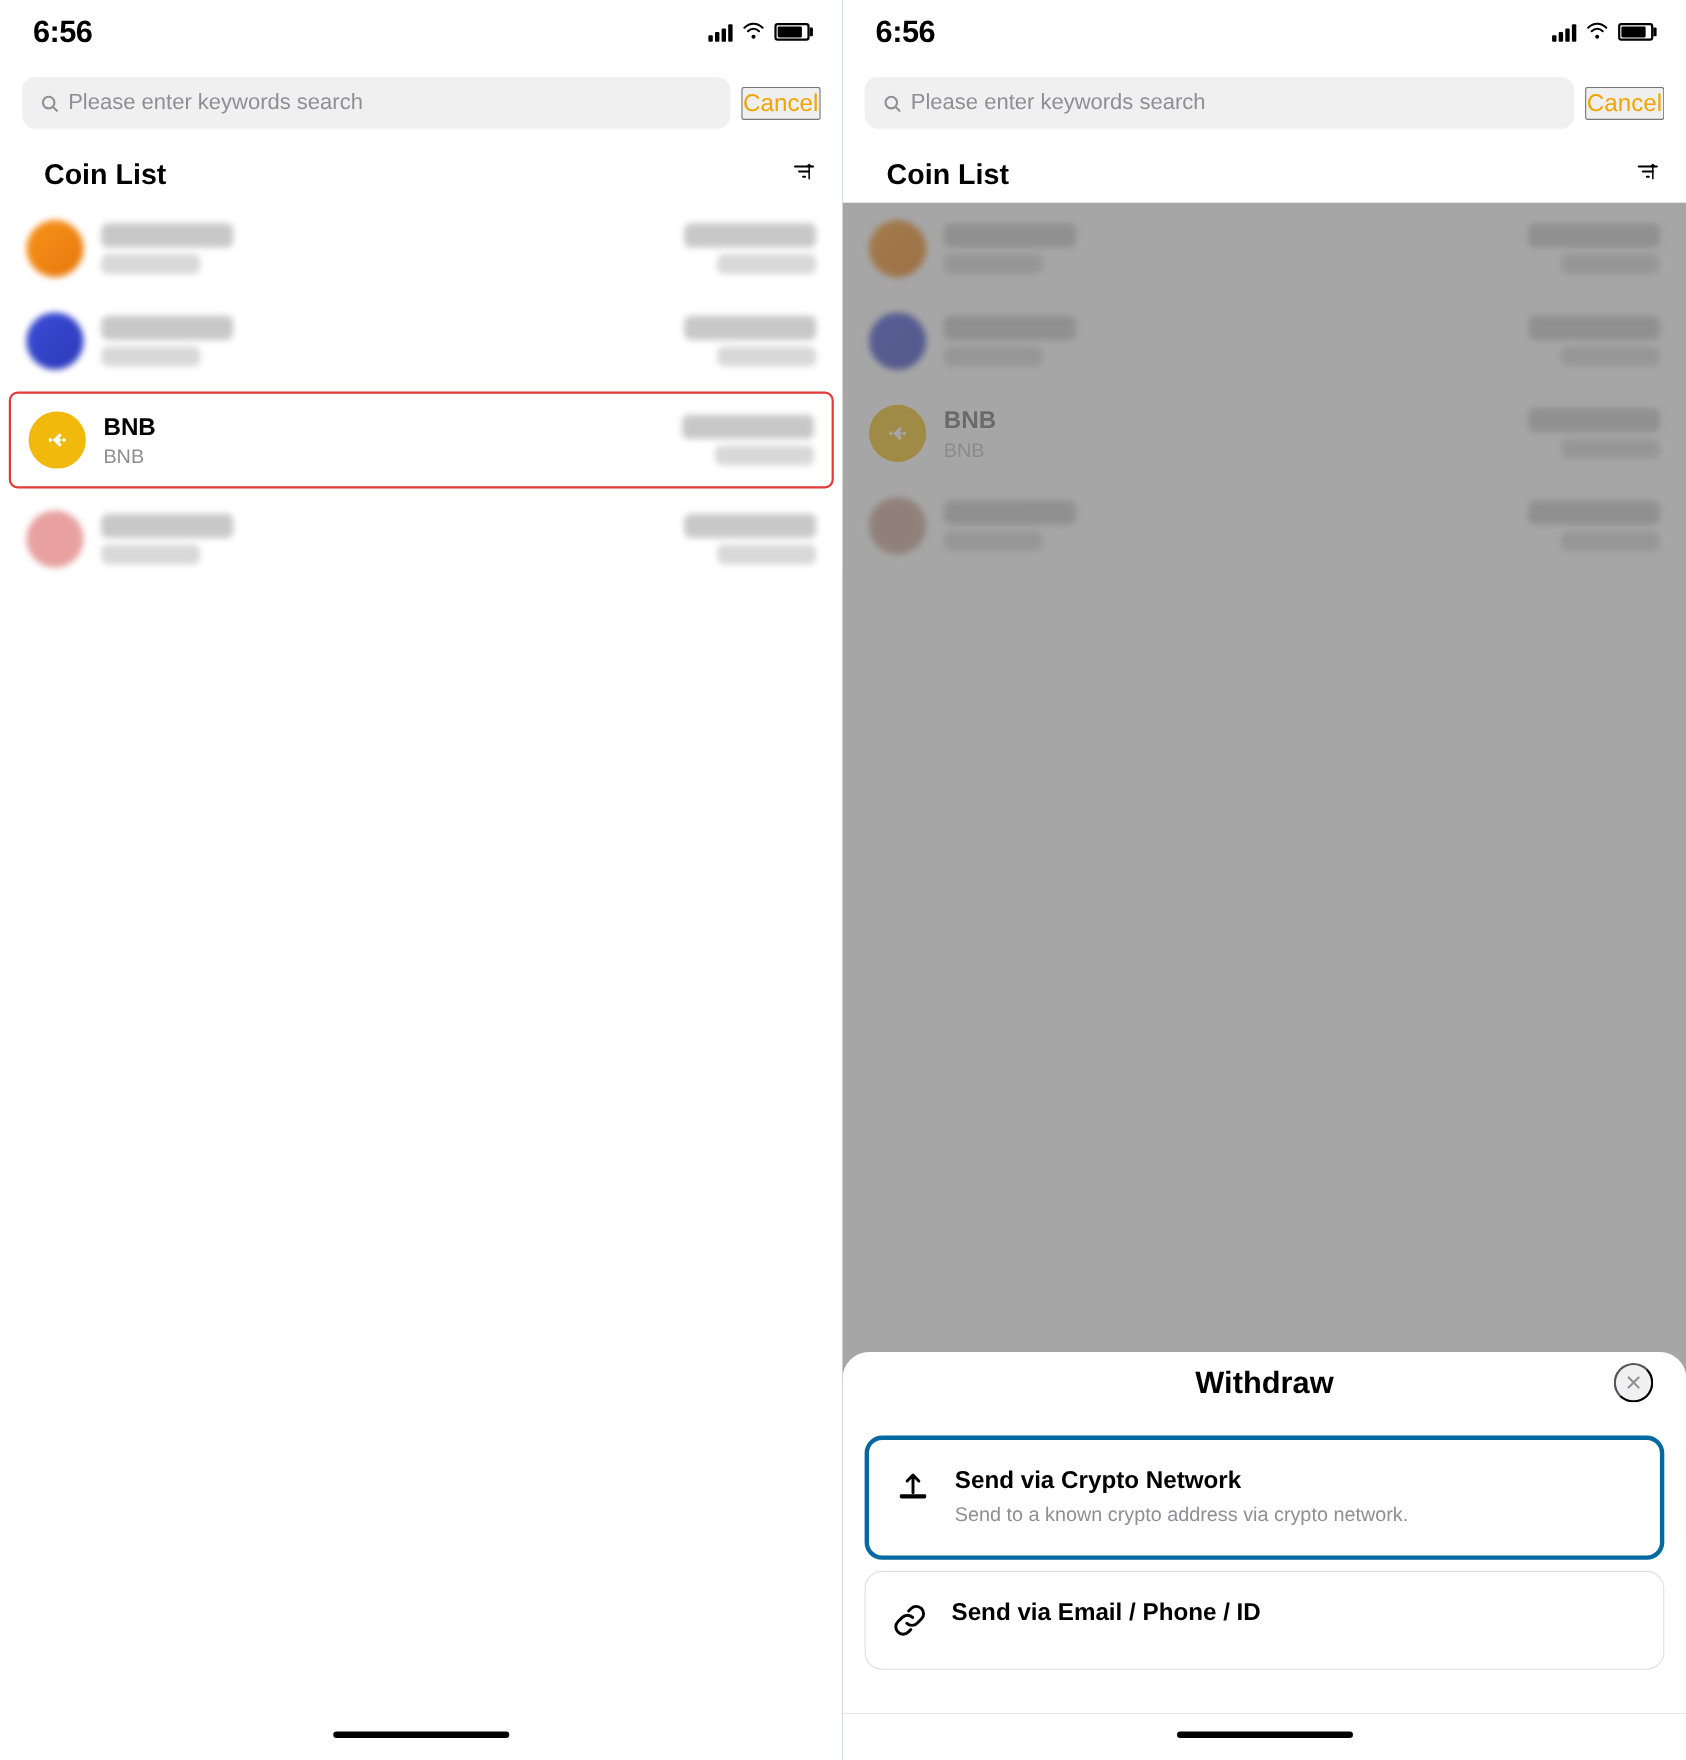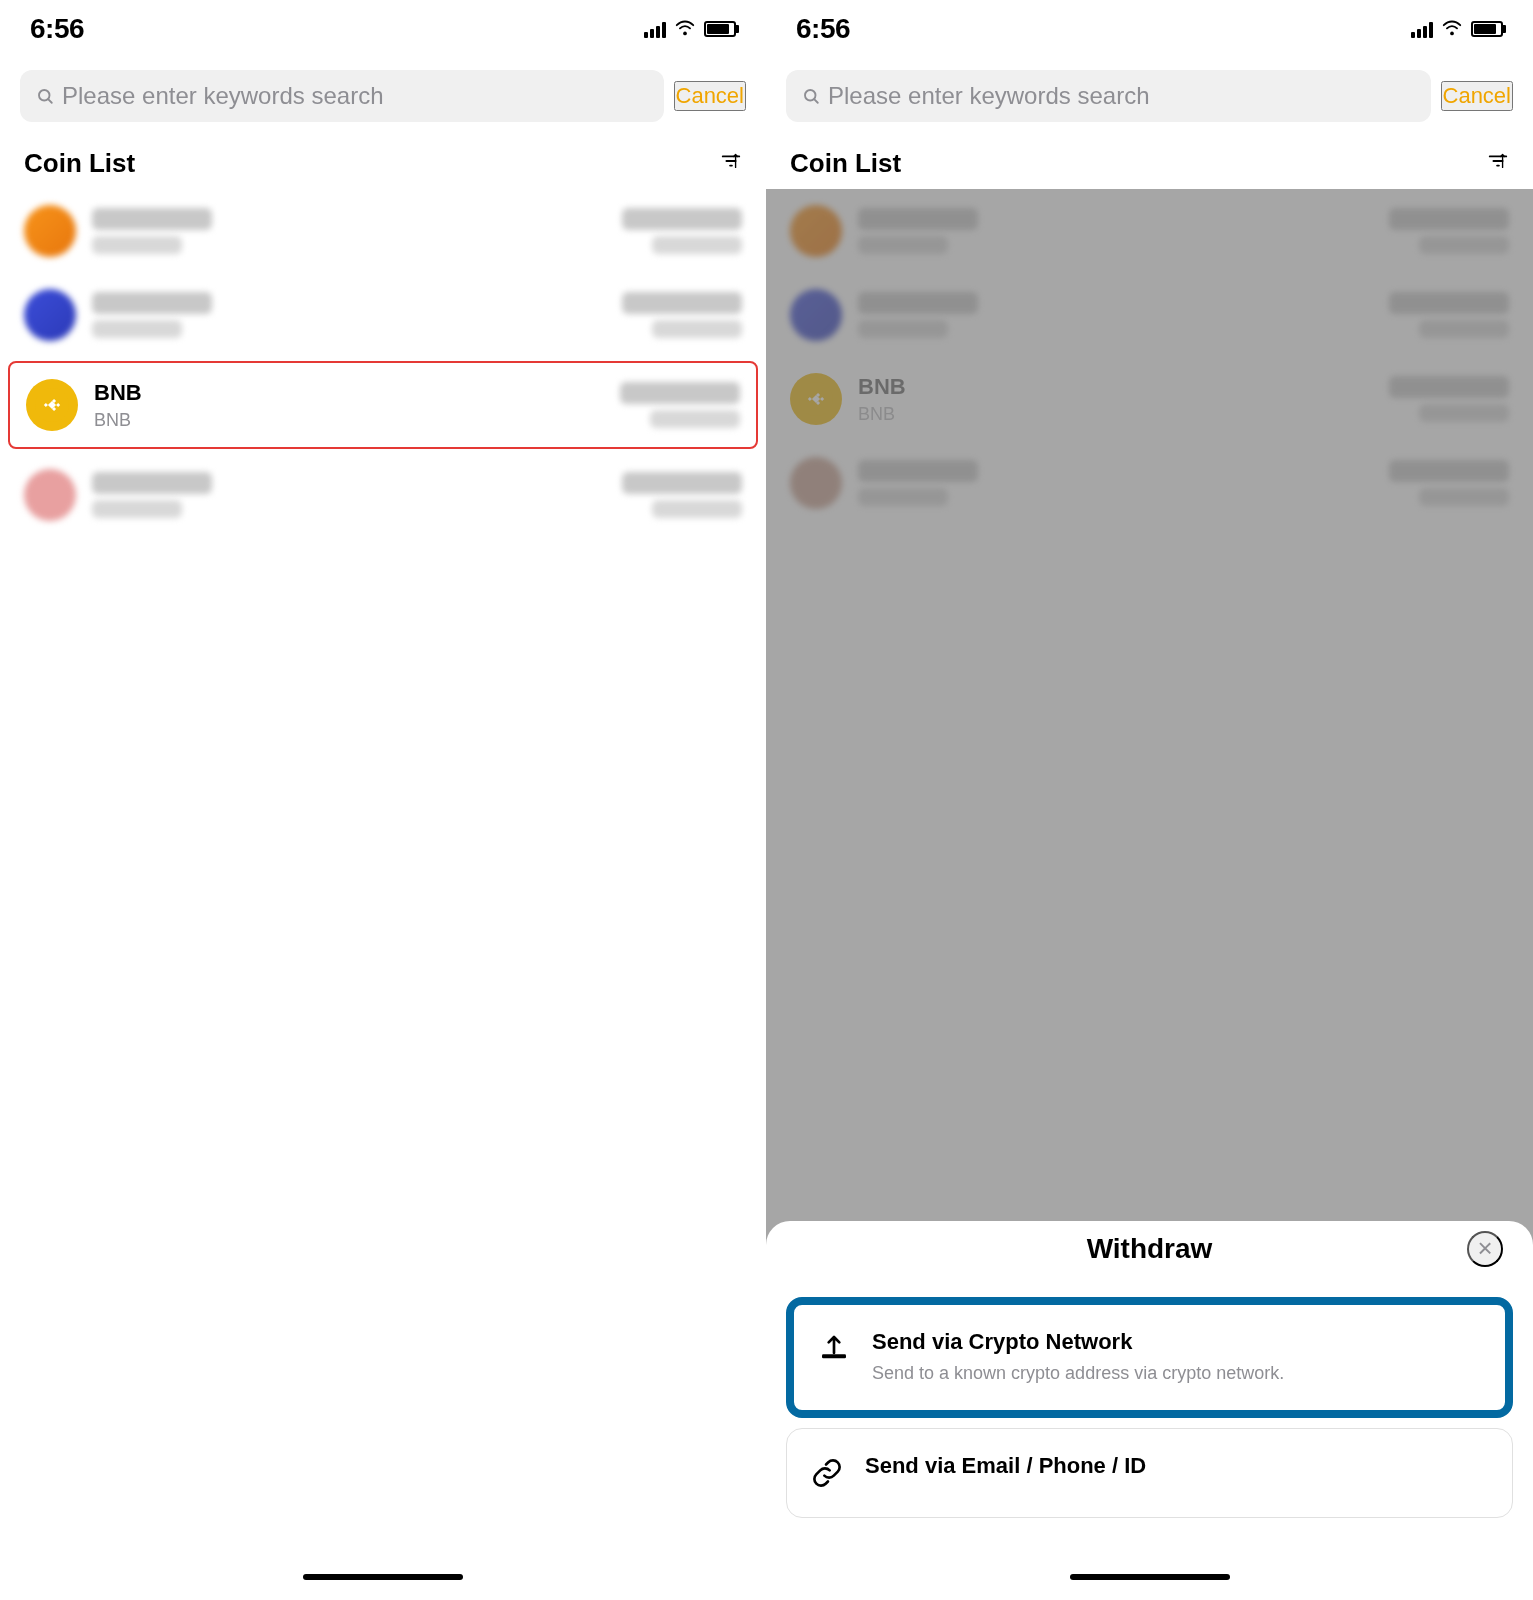--- a/index.html
+++ b/index.html
@@ -119,21 +119,21 @@
       gap: 8px;
     }
 
     .search-icon-svg {
       color: #8e8e93;
       font-size: 18px;
     }
 
     .search-placeholder {
       color: #8e8e93;
-      font-size: 24px;
+      font-size: 20px;
       flex: 1;
     }
 
     .cancel-btn {
       color: #f0a500;
       font-size: 22px;
       font-weight: 500;
       cursor: pointer;
       white-space: nowrap;
     }
@@ -143,20 +143,21 @@
       display: flex;
       justify-content: space-between;
       align-items: center;
       padding: 16px 24px 10px 24px;
     }
 
     .coin-list-title {
       font-size: 26px;
       font-weight: 600;
       color: #000;
+      margin-left: 16px;
     }
 
     .sort-icon {
       font-size: 22px;
       color: #000;
     }
 
     
     .coin-list {
       flex: 1;
@@ -312,21 +313,21 @@
       border: 1px solid #e0e0e0;
       border-radius: 16px;
       padding: 24px 20px;
       display: flex;
       align-items: flex-start;
       gap: 18px;
       cursor: pointer;
     }
 
     .withdraw-option.highlighted-option {
-      border: 8px solid #0369a1;
+      border: 4px solid #0369a1;
     }
 
     .option-icon {
       width: 40px;
       height: 40px;
       display: flex;
       align-items: center;
       justify-content: center;
       flex-shrink: 0;
     }

